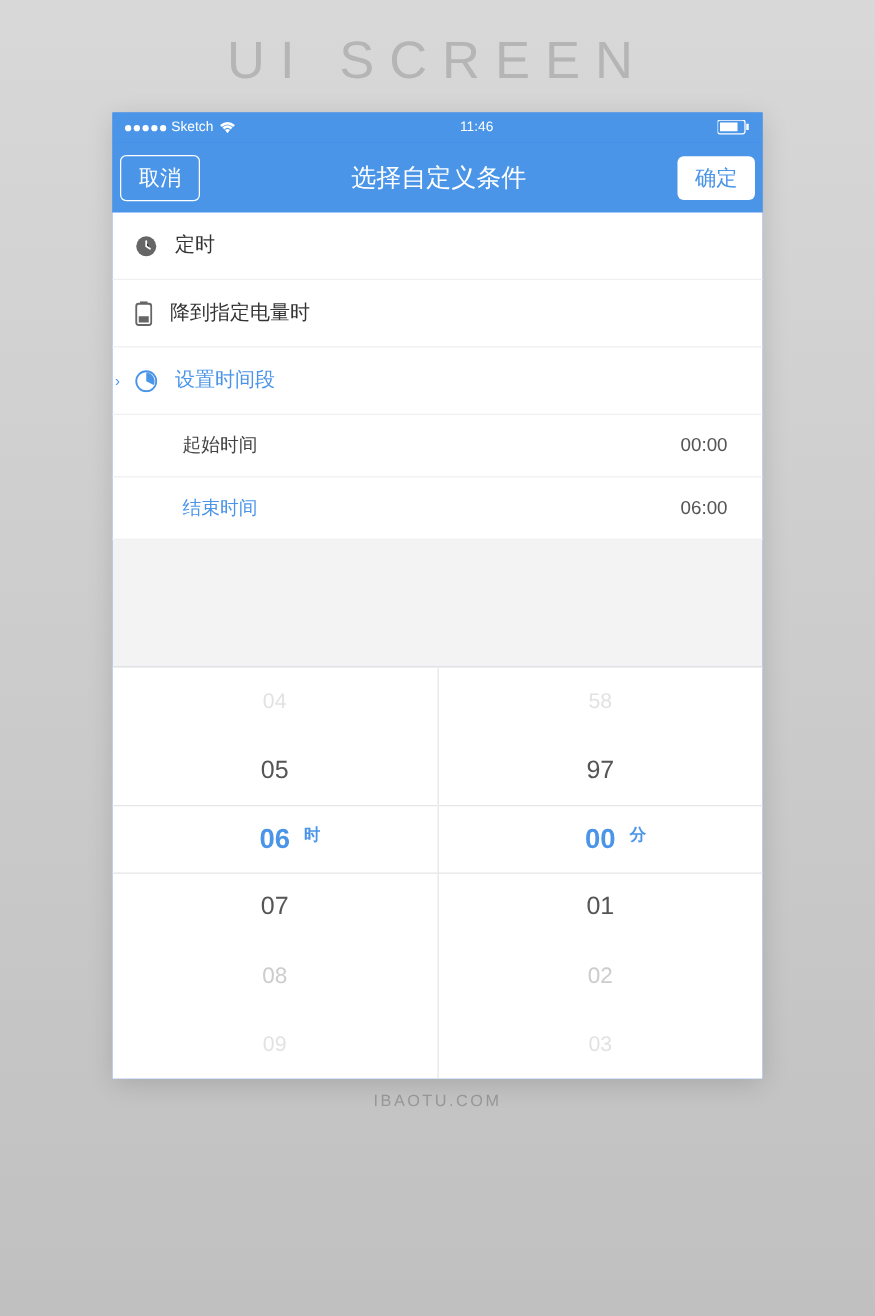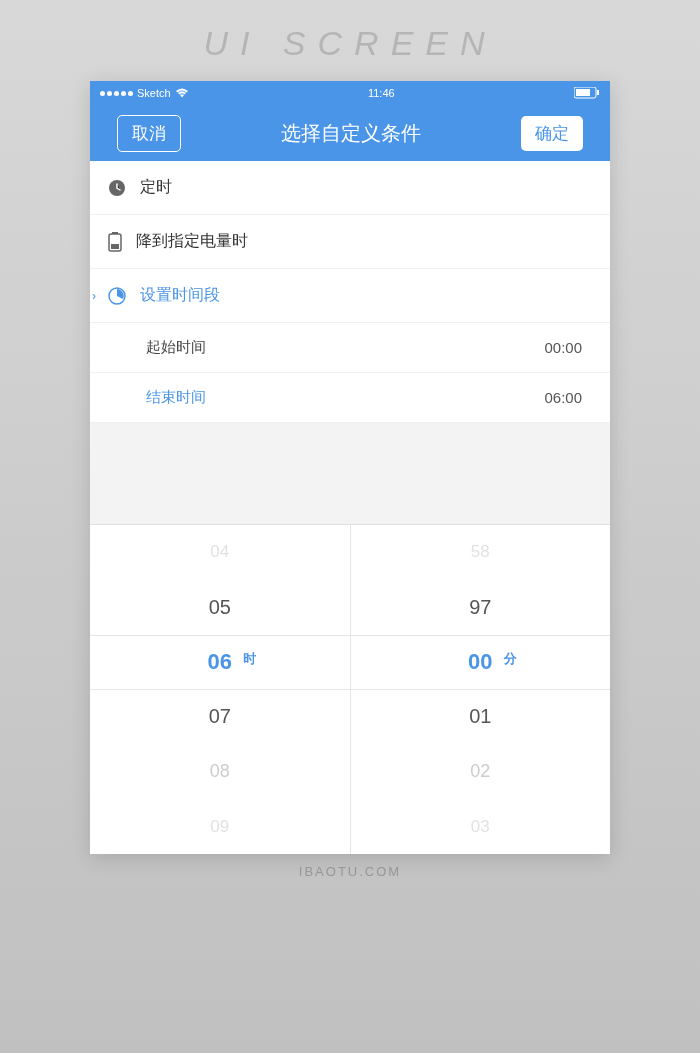--- a/index.html
+++ b/index.html
@@ -7,26 +7,25 @@
       width: 700px;
       height: 1053px;
       background: linear-gradient(to bottom, #d8d8d8, #c0c0c0);
       font-family: -apple-system, "Helvetica Neue", Arial, sans-serif;
       display: flex;
       flex-direction: column;
       align-items: center;
       overflow: hidden;
     }
     .outer-title {
-      font-size: 34px;
+      font-size: 42px;
       letter-spacing: 12px;
       color: #b5b5b5;
       padding: 24px 0 18px;
       font-weight: 300;
-      font-style: italic;
     }
     .phone {
       width: 520px;
       height: 773px;
       background: #3b82f6;
       box-shadow: 0 4px 20px rgba(0,0,0,0.15);
       display: flex;
       flex-direction: column;
       position: relative;
     }
@@ -53,21 +52,21 @@
     .dot { width: 5px; height: 5px; border-radius: 50%; background: #fff; }
     .status-right svg { display: block; }
 
     
     .nav-bar {
       background: #4a95e8;
       height: 56px;
       display: flex;
       align-items: center;
       justify-content: space-between;
-      padding: 0 27px;
+      padding: 0 6px;
     }
     .nav-title { color: #fff; font-size: 20px; font-weight: 400; }
     .btn {
       padding: 6px 14px;
       border-radius: 5px;
       font-size: 17px;
       cursor: pointer;
     }
     .btn-cancel {
       border: 1.5px solid #fff;

